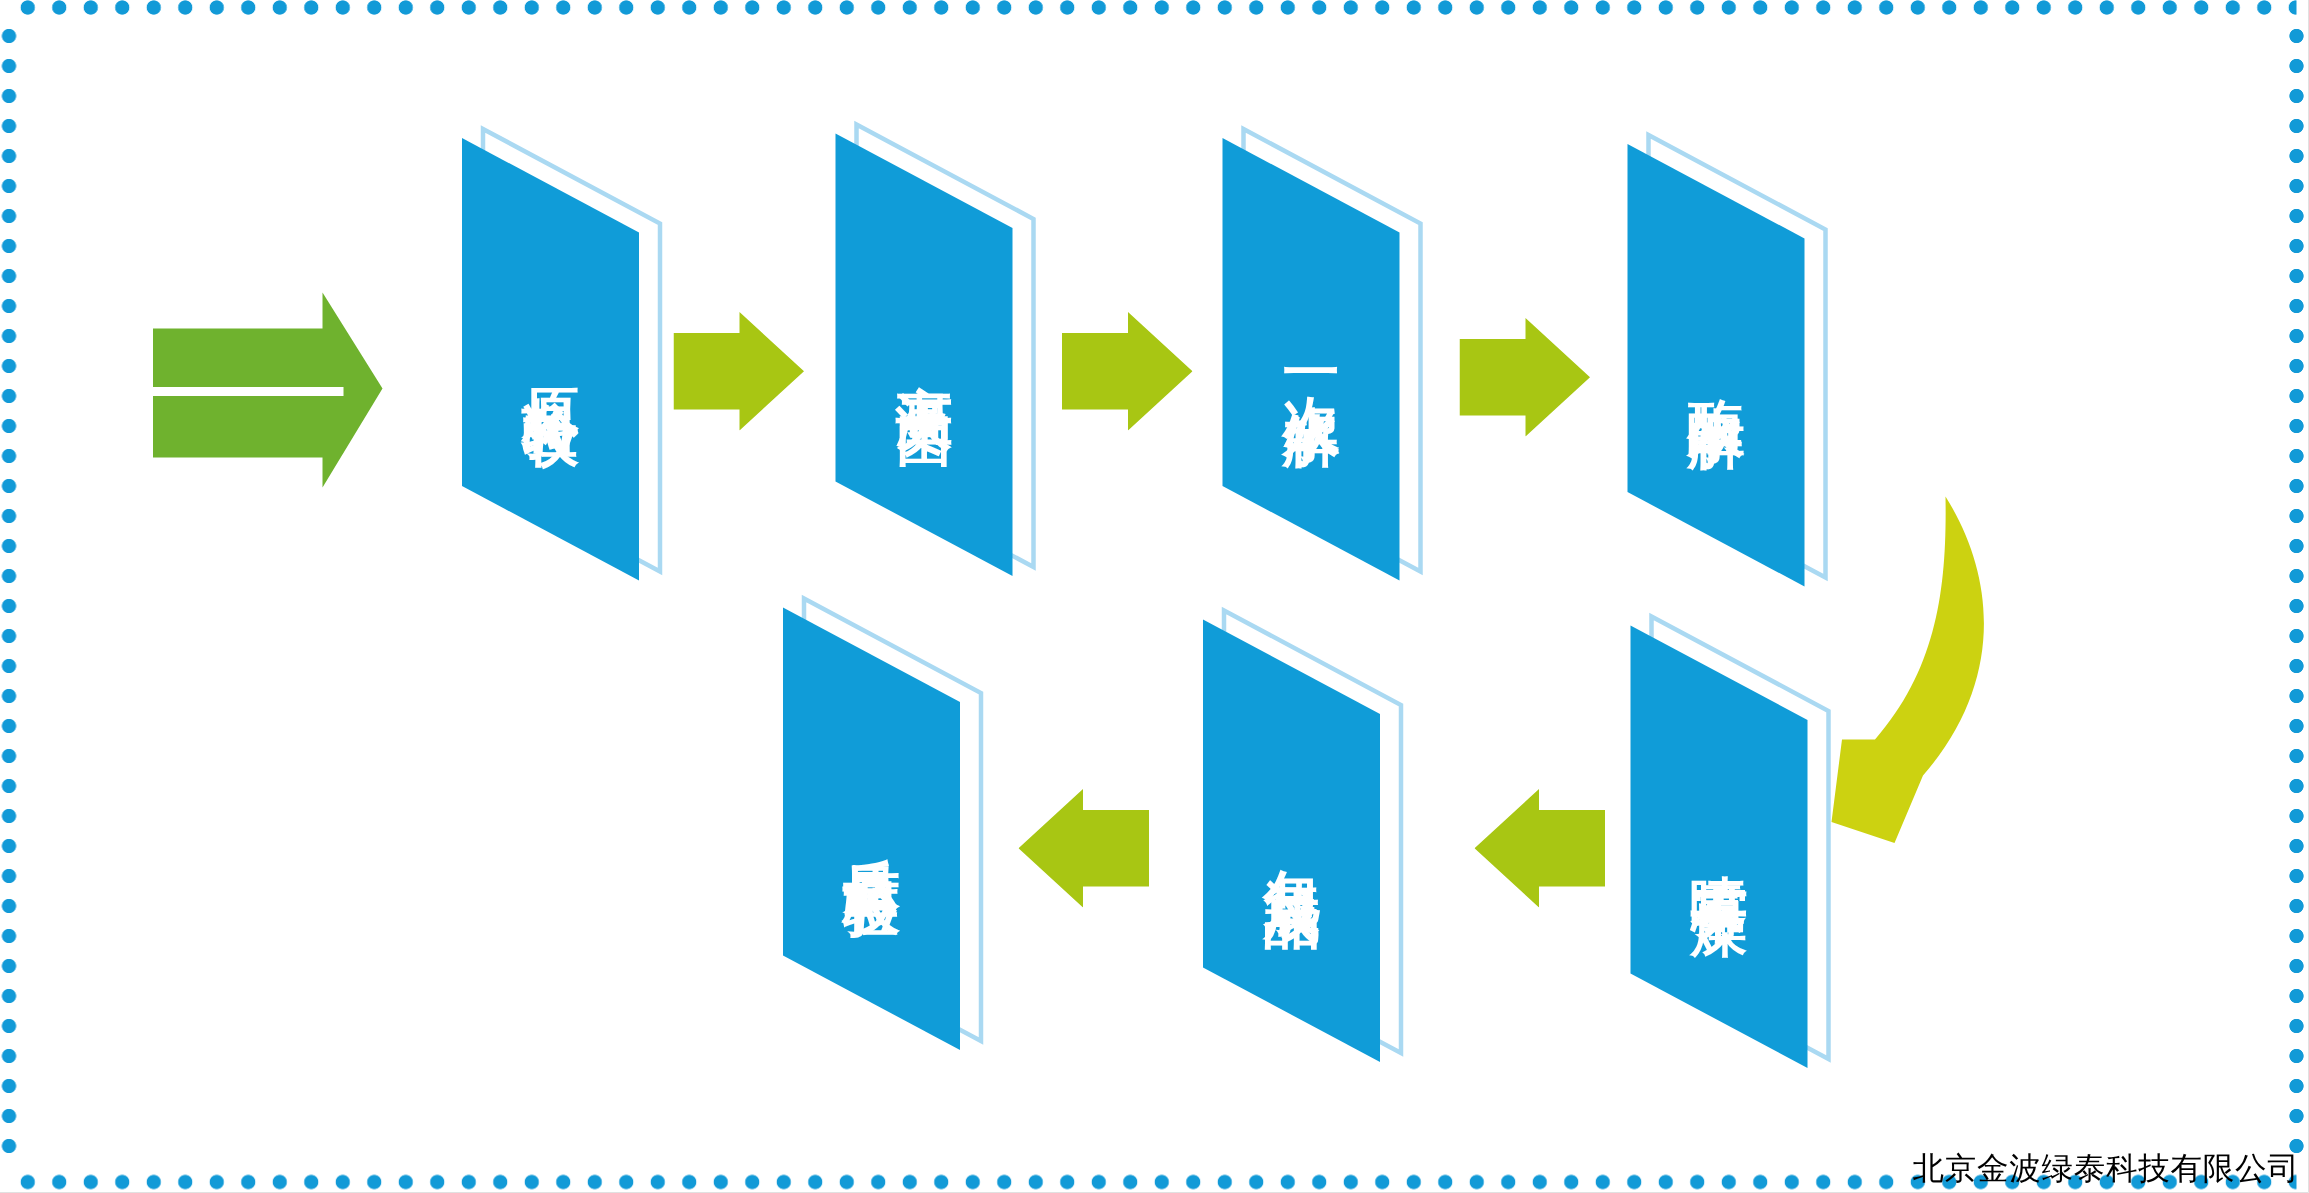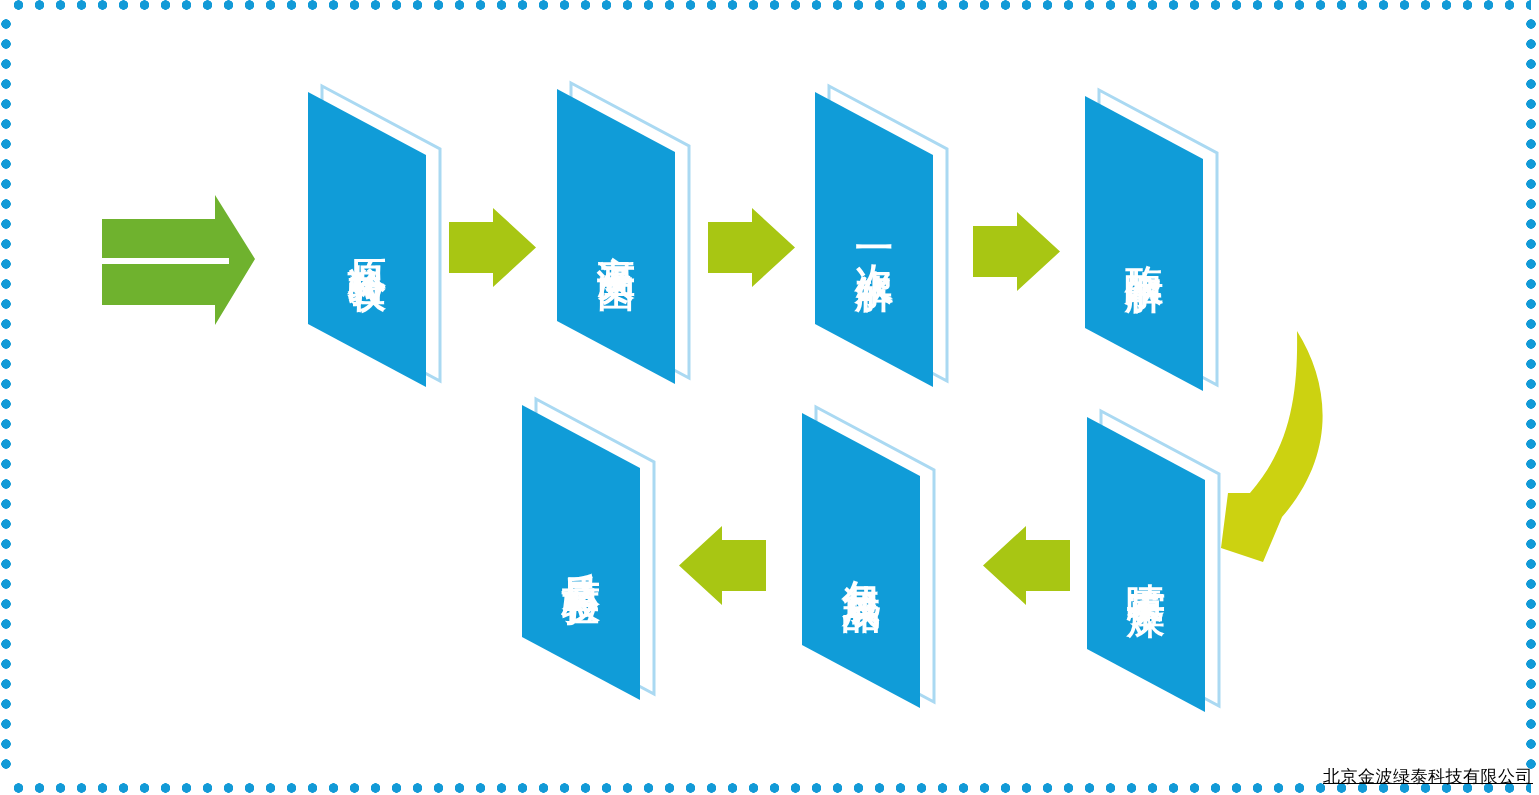--- a/index.html
+++ b/index.html
@@ -47,23 +47,22 @@
     font-size:38px;font-weight:bold;letter-spacing:6px;color:var(--card-text);
     transform:translateX(-10px);
     line-height:1;
   }
   .arrow-step-fill{fill:var(--arrow-step);}
   .arrow-start-fill{fill:var(--arrow-start);}
   .arrow-curve-fill{fill:var(--arrow-curve);}
 
   .footer-company{
     position:absolute;right:6px;top:765px;
-    font-size:17px;color:var(--footer-text);letter-spacing:0.5px;
+    font-size:21px;color:var(--footer-text);letter-spacing:0.5px;
     white-space:nowrap;
-    text-decoration:underline;
   }
 </style>
 </head>
 <body>
 
 <div class="canvas">
 
   <div class="dotrow dot-top"></div>
   <div class="dotrow dot-bottom"></div>
   <div class="dotcol dot-left"></div>

